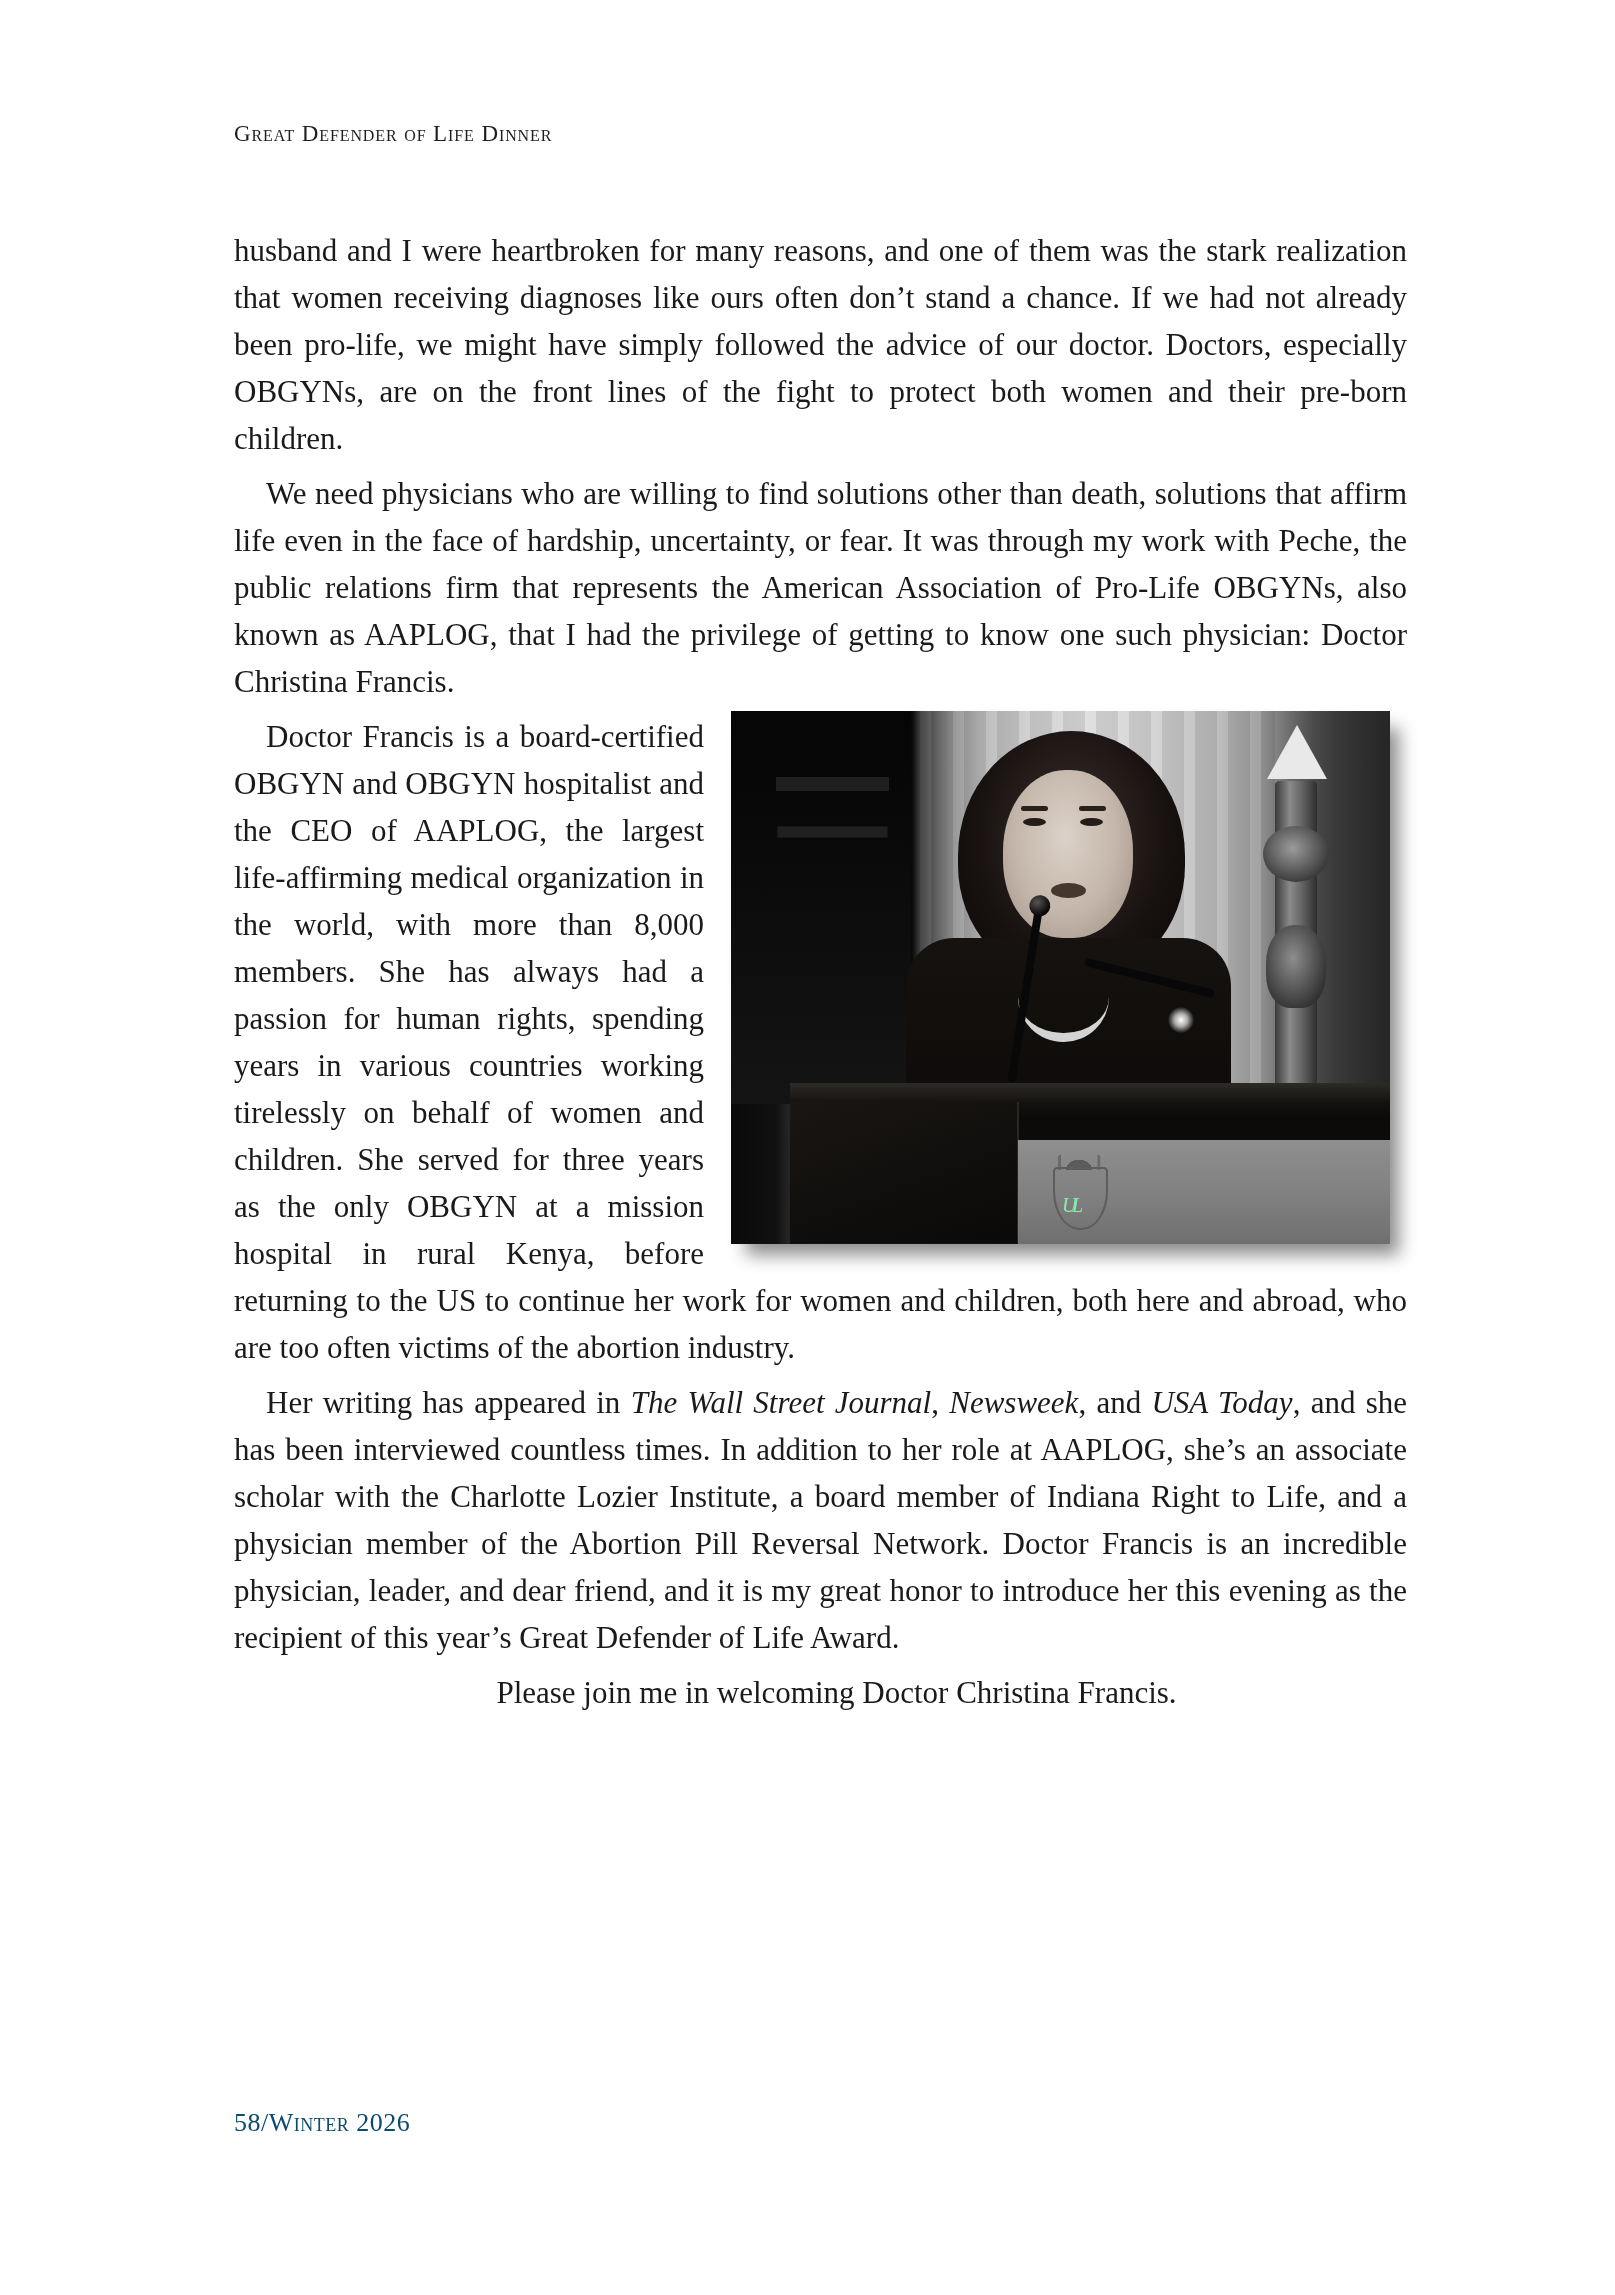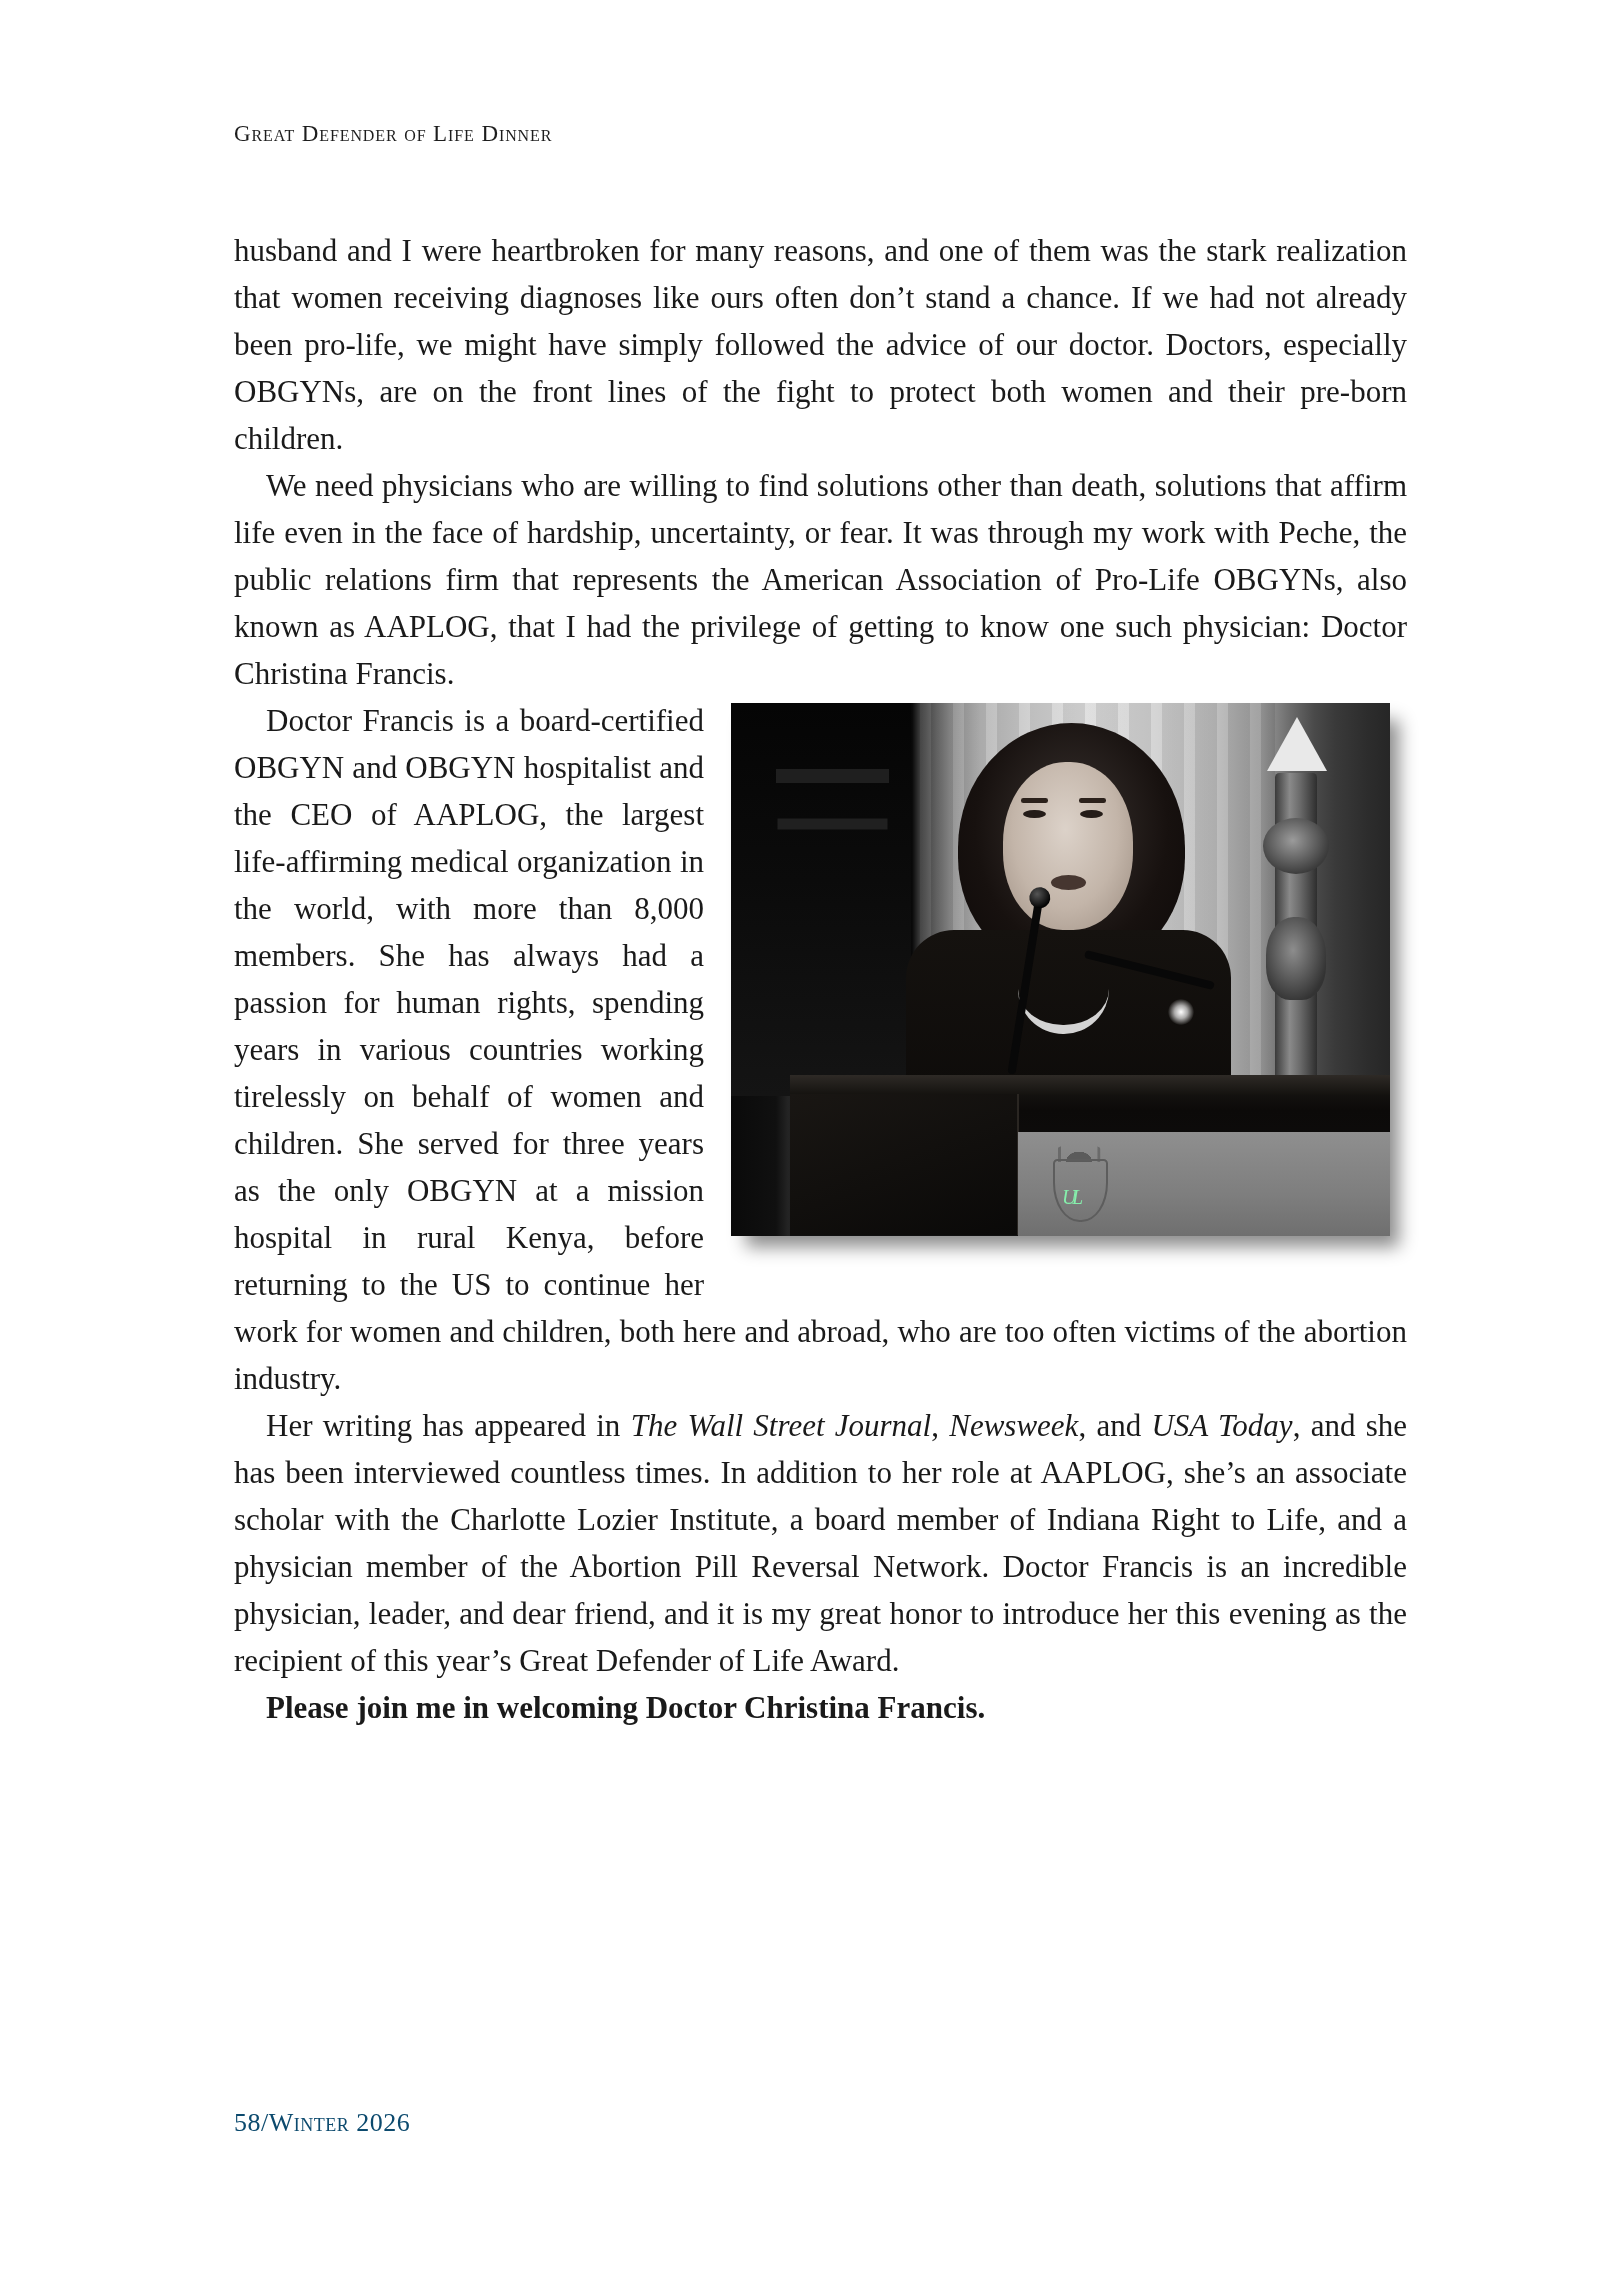--- a/index.html
+++ b/index.html
@@ -43,24 +43,24 @@
     text-align: justify;
     text-justify: inter-word;
     color: #1a1a1a;
   }
   .body-col p {
     margin: 0;
     text-indent: 0;
   }
   .body-col p.indent {
     text-indent: 32px;
+    margin-top: 8px;
   }
   .body-col p:last-child {
-    text-align: left;
-    font-weight: bold;
+    text-align: center;
   }
   em { font-style: italic; }
 
   
   .photo-float {
     float: right;
     width: 676px;
     height: 550px;
     margin: 6px 0 10.6px 27px;
     shape-outside: margin-box;

